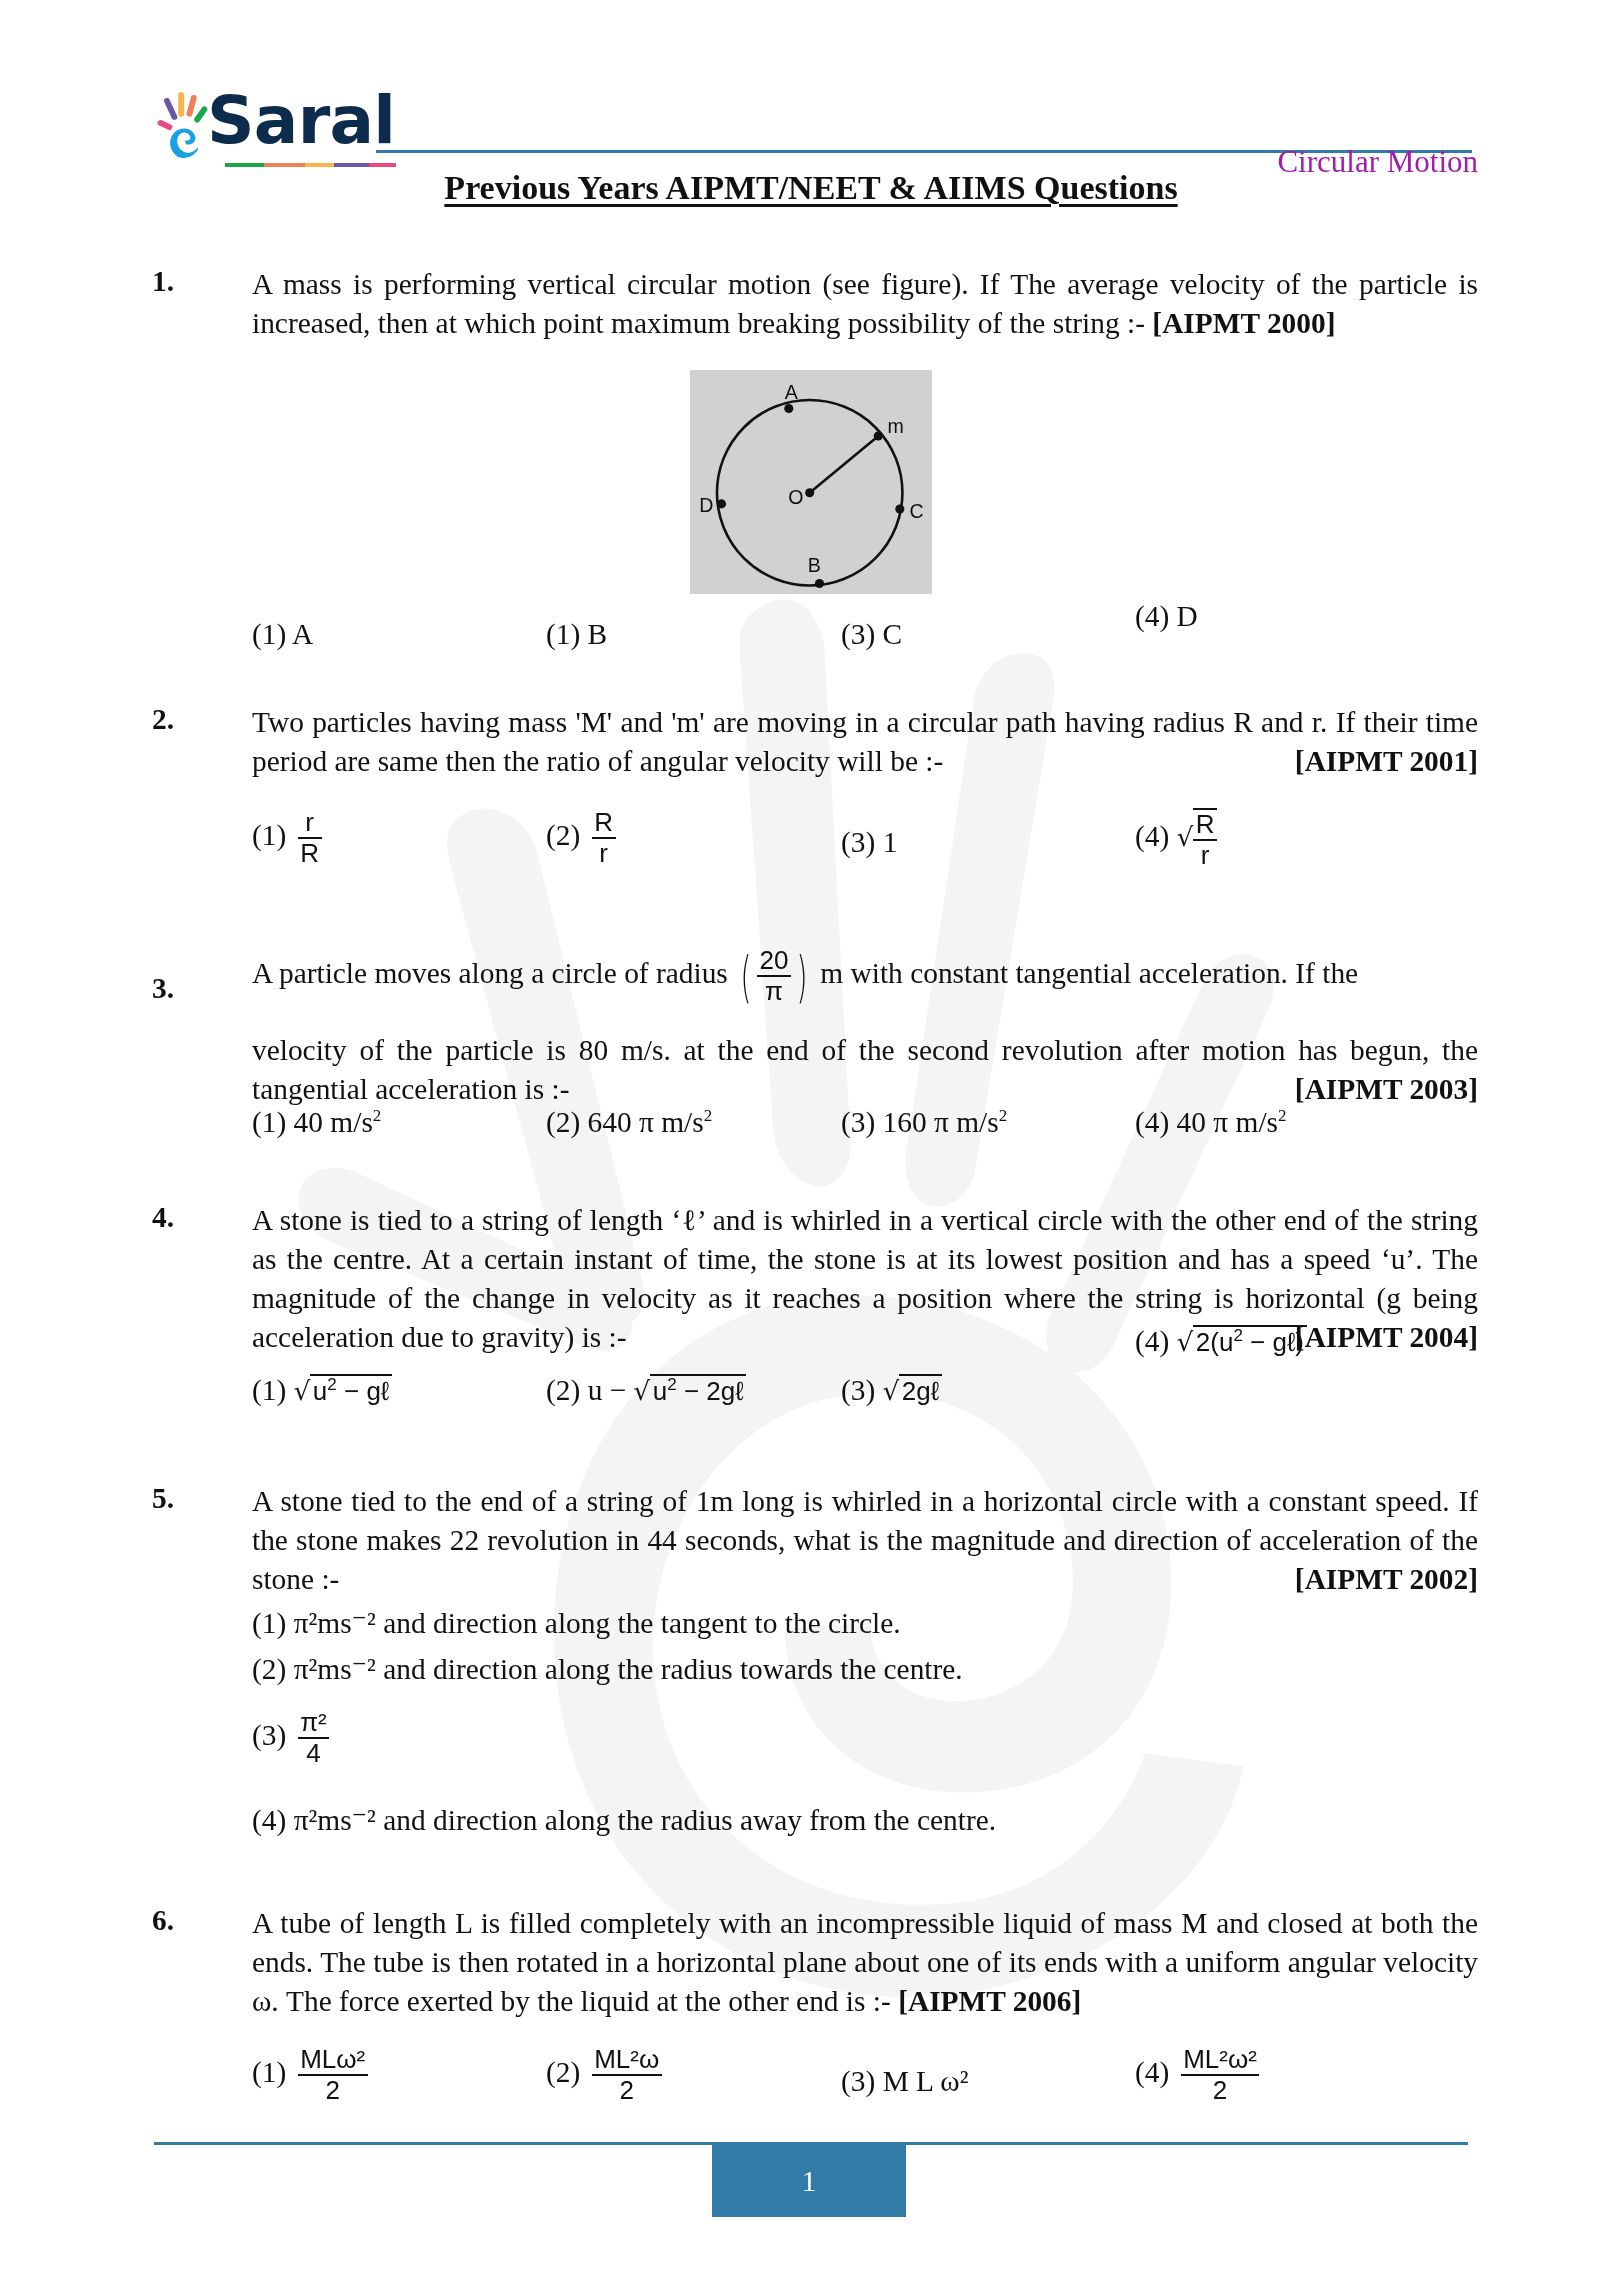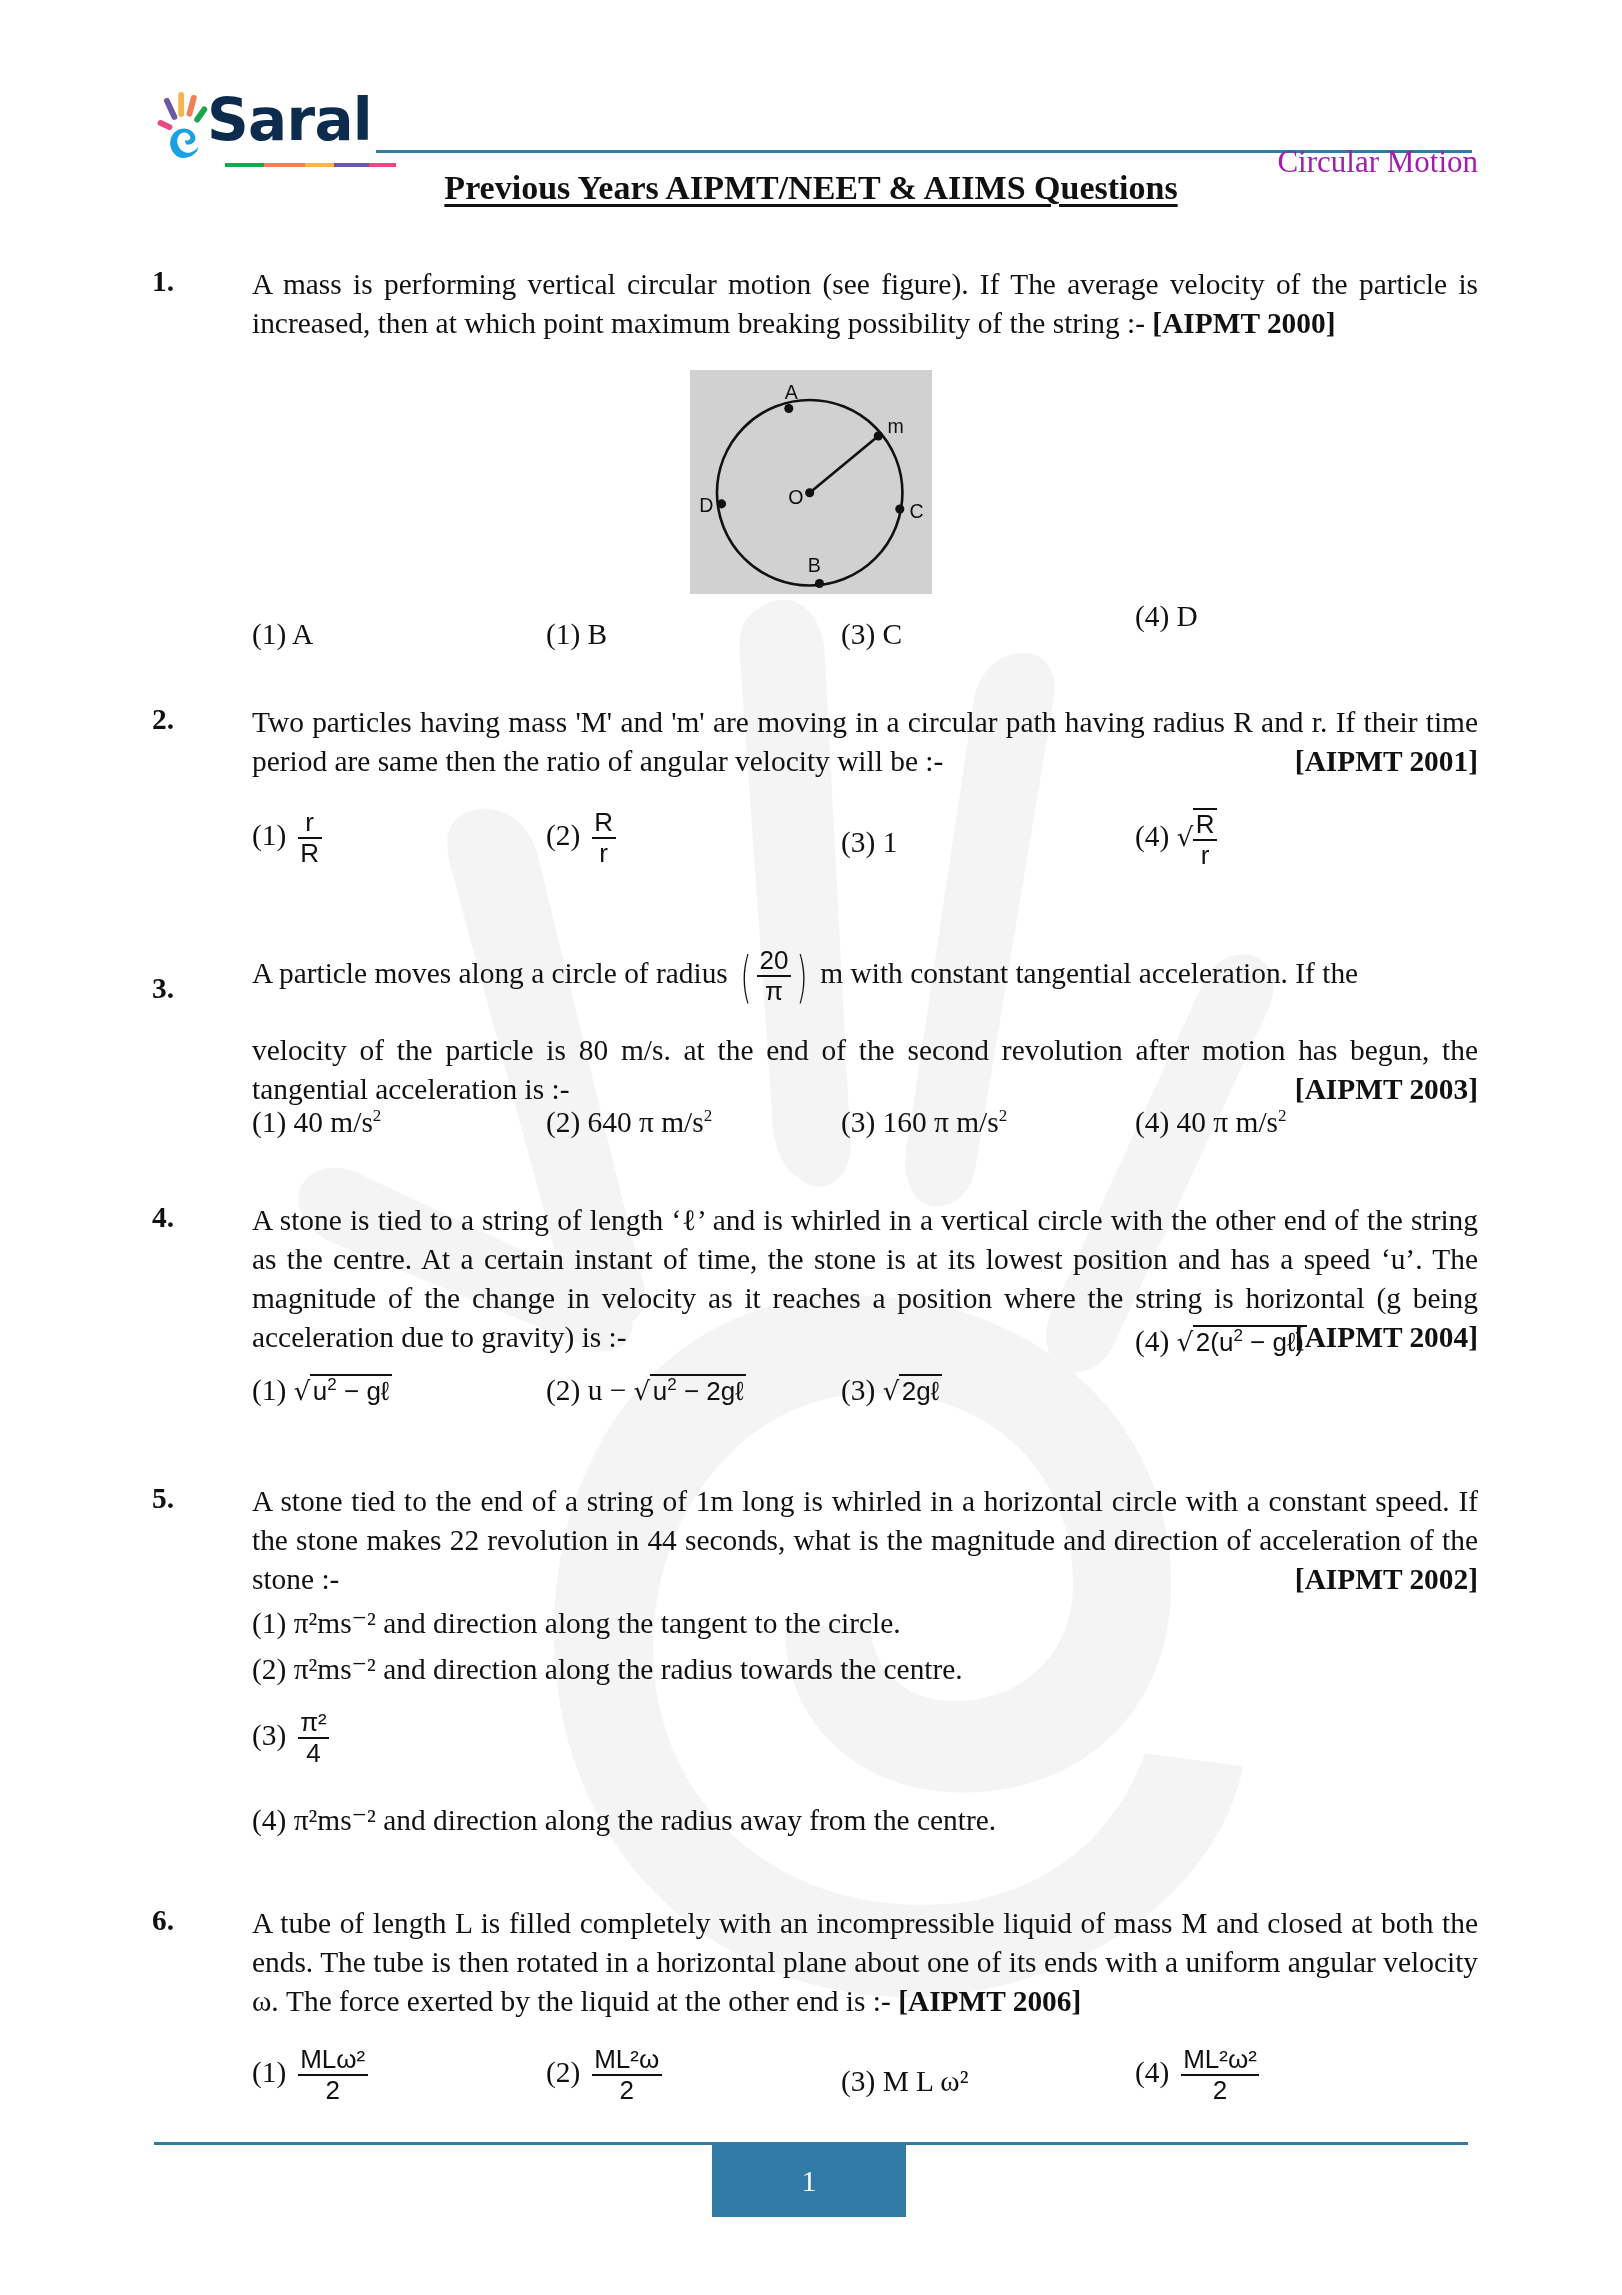--- a/index.html
+++ b/index.html
@@ -7,21 +7,21 @@
          font-family: "Liberation Serif", "DejaVu Serif", serif; color: #111; }
 
   
   #watermark { position: absolute; left: 0; top: 0; width: 1622px; height: 2295px; z-index: 0; pointer-events: none; }
 
   .abs { position: absolute; z-index: 1; }
 
   
   #logo { left: 152px; top: 92px; width: 222px; height: 65px; }
   #logo-text { position: absolute; left: 55px; top: -3.9px; font-family: "DejaVu Sans", sans-serif;
-               font-size: 58px; font-weight: 600; color: #0d2b4d; letter-spacing: -0.7px; line-height: 65px; }
+               font-size: 66px; font-weight: 600; color: #0d2b4d; letter-spacing: -0.7px; line-height: 65px; }
   #logo-bar { position: absolute; left: 73px; top: 71px; width: 171px; height: 3.9px; display: flex; }
   #logo-bar span { height: 3.9px; display: block; }
   #header-rule { left: 376px; top: 150px; width: 1096px; height: 3.3px; background: #337ba7; }
   #header-topic { right: 144px; top: 108px; font-size: 31px; color: #a21caf; margin-top: 36px; }
 
   #page-title { left: 0; width: 1622px; top: 169px; text-align: center; font-size: 34px; font-weight: bold;
                 text-decoration: underline; text-decoration-thickness: 2.6px; text-underline-offset: 5.2px; }
 
   
   .qnum { font-weight: bold; font-size: 29.4px; left: 152px; }

